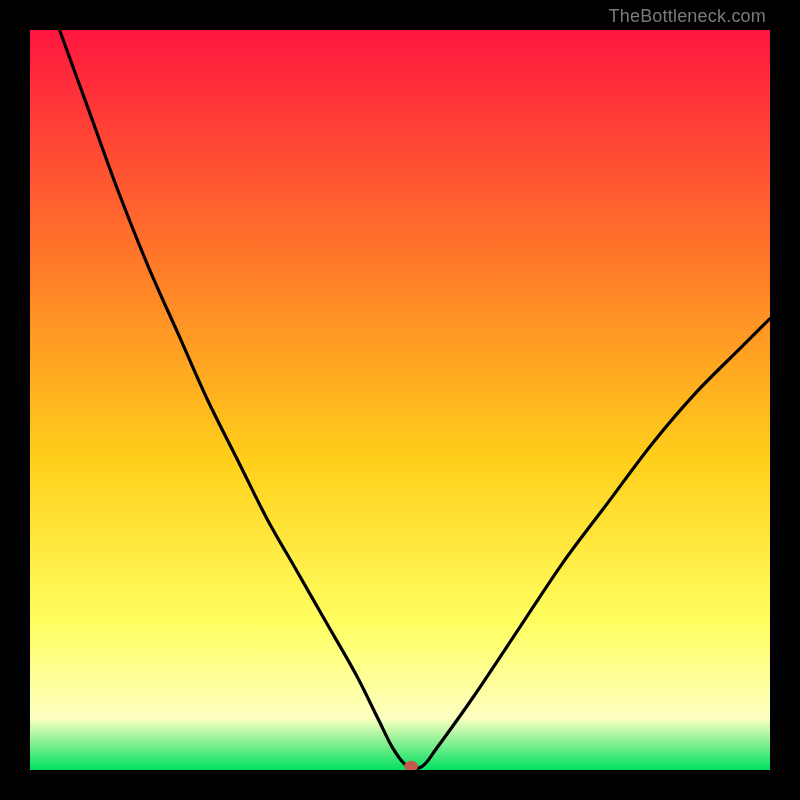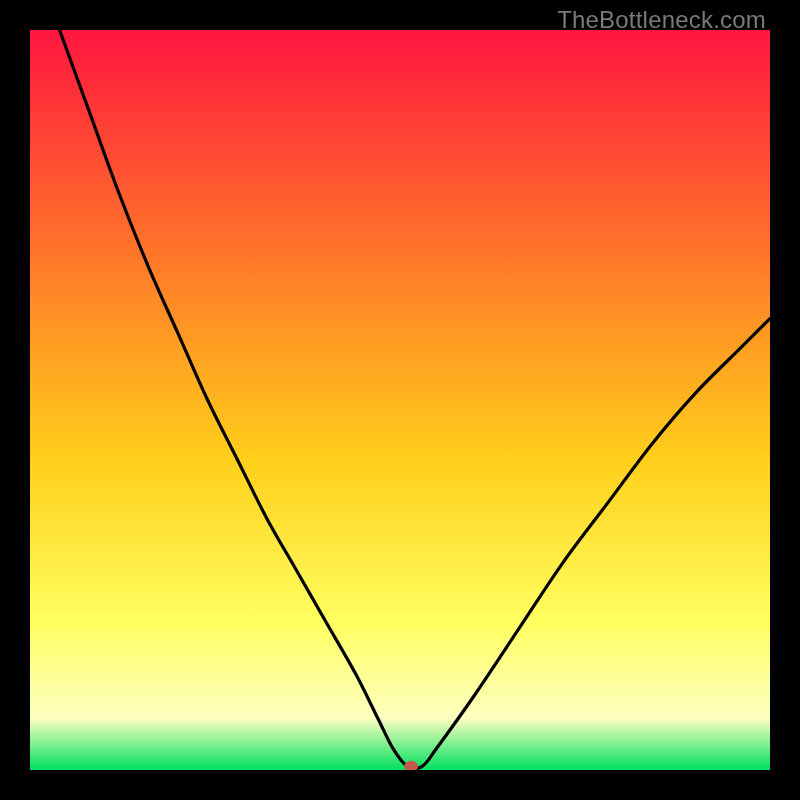--- a/index.html
+++ b/index.html
@@ -17,21 +17,21 @@
     top: 30px;
     width: 740px;
     height: 740px;
     background: #000;
   }
   .watermark {
     position: absolute;
     top: 6px;
     right: 34px;
     color: #7a7a7a;
-    font-size: 24px;
+    font-size: 18px;
     font-weight: 500;
     letter-spacing: 0.2px;
     z-index: 20;
   }
   svg {
     position: absolute;
     left: 30px;
     top: 30px;
     width: 740px;
     height: 740px;

